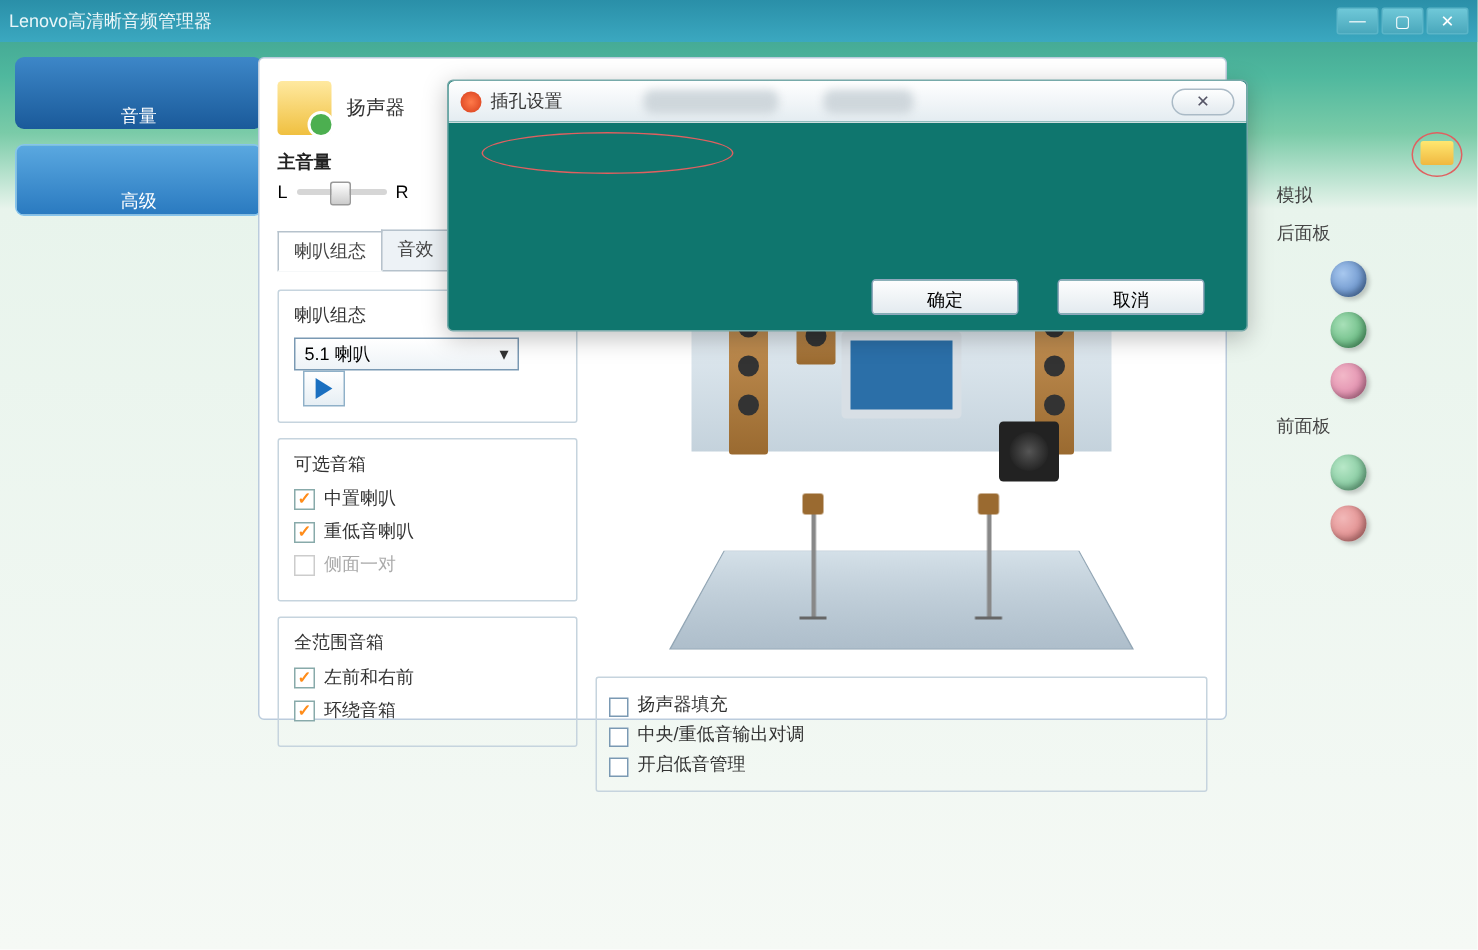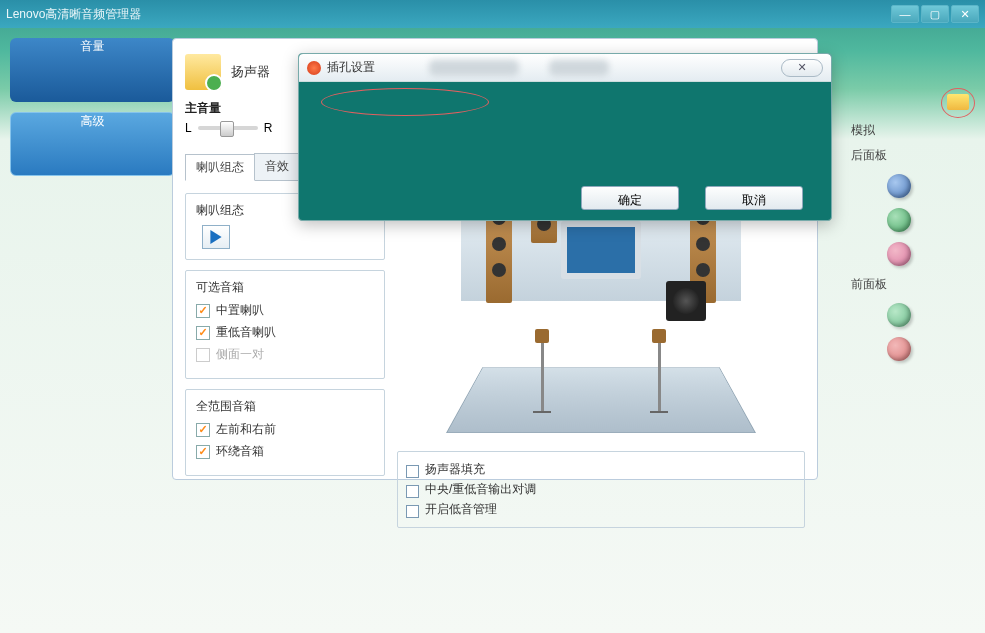--- a/index.html
+++ b/index.html
@@ -5,21 +5,21 @@
 *{box-sizing:border-box;margin:0;padding:0;font-family:"Microsoft YaHei","SimSun",sans-serif;font-size:12px}
 body{width:985px;height:633px;background:linear-gradient(180deg,#3a9b8c 0%,#4fb89e 8%,#7acba8 14%,#e8f4ec 22%,#f5f9f5 100%);overflow:hidden;position:relative}
 
 
 .titlebar{height:28px;background:linear-gradient(180deg,#2a8fa8,#3ba8c0);display:flex;align-items:center;padding:0 6px;color:#eaf6f9;font-size:13px}
 .titlebar-btns{margin-left:auto;display:flex;gap:2px}
 .tb-btn{width:28px;height:18px;border:1px solid #5bb5c8;background:linear-gradient(180deg,#6fc8d8,#4aa8bc);border-radius:2px;color:#fff;display:flex;align-items:center;justify-content:center;font-size:11px}
 
 
 .sidebar{position:absolute;left:10px;top:38px;width:165px}
-.side-btn{height:64px;border-radius:6px;display:flex;align-items:flex-start;justify-content:center;color:#fff;font-size:16px;margin-bottom:10px;cursor:pointer}
+.side-btn{height:48px;border-radius:6px;display:flex;align-items:flex-end;justify-content:center;color:#fff;font-size:16px;margin-bottom:10px;cursor:pointer}
 .side-btn.vol{background:linear-gradient(180deg,#3d87c8,#1a5a9a)}
 .side-btn.adv{background:linear-gradient(180deg,#5aa8e0,#2a7ac0);border:1px solid #86c4ec}
 
 
 .card{position:absolute;left:172px;top:38px;width:646px;height:442px;background:#fff;border:1px solid #bcd;border-radius:4px;padding:10px 12px}
 
 
 .device-row{display:flex;align-items:center;gap:10px;height:45px}
 .dev-icon{width:36px;height:36px;background:linear-gradient(180deg,#ffe9a0,#f0c040);border-radius:3px;position:relative}
 .dev-icon:after{content:"";position:absolute;right:-2px;bottom:-2px;width:14px;height:14px;background:#4caf50;border:2px solid #fff;border-radius:50%}
@@ -142,20 +142,23 @@
     <div class="tab"><span>音效</span></div>
     <div class="tab"><span>室内校正</span></div>
     <div class="tab"><span>默认格式</span></div>
   </div>
 
   <div class="content">
     <div class="left-col">
       <div class="fieldset">
         <div class="legend">喇叭组态</div>
         <div>
+          <div class="select">
+              <span>5.1 喇叭</span>
+            </div>
           <div class="play-btn">
               <svg width="14" height="14" viewBox="0 0 10 10">
                 <path d="M1 0 L9 5 L1 10 Z"></path>
               </svg>
             </div>
         </div>
       </div>
 
       <div class="fieldset">
         <div class="legend">可选音箱</div>

